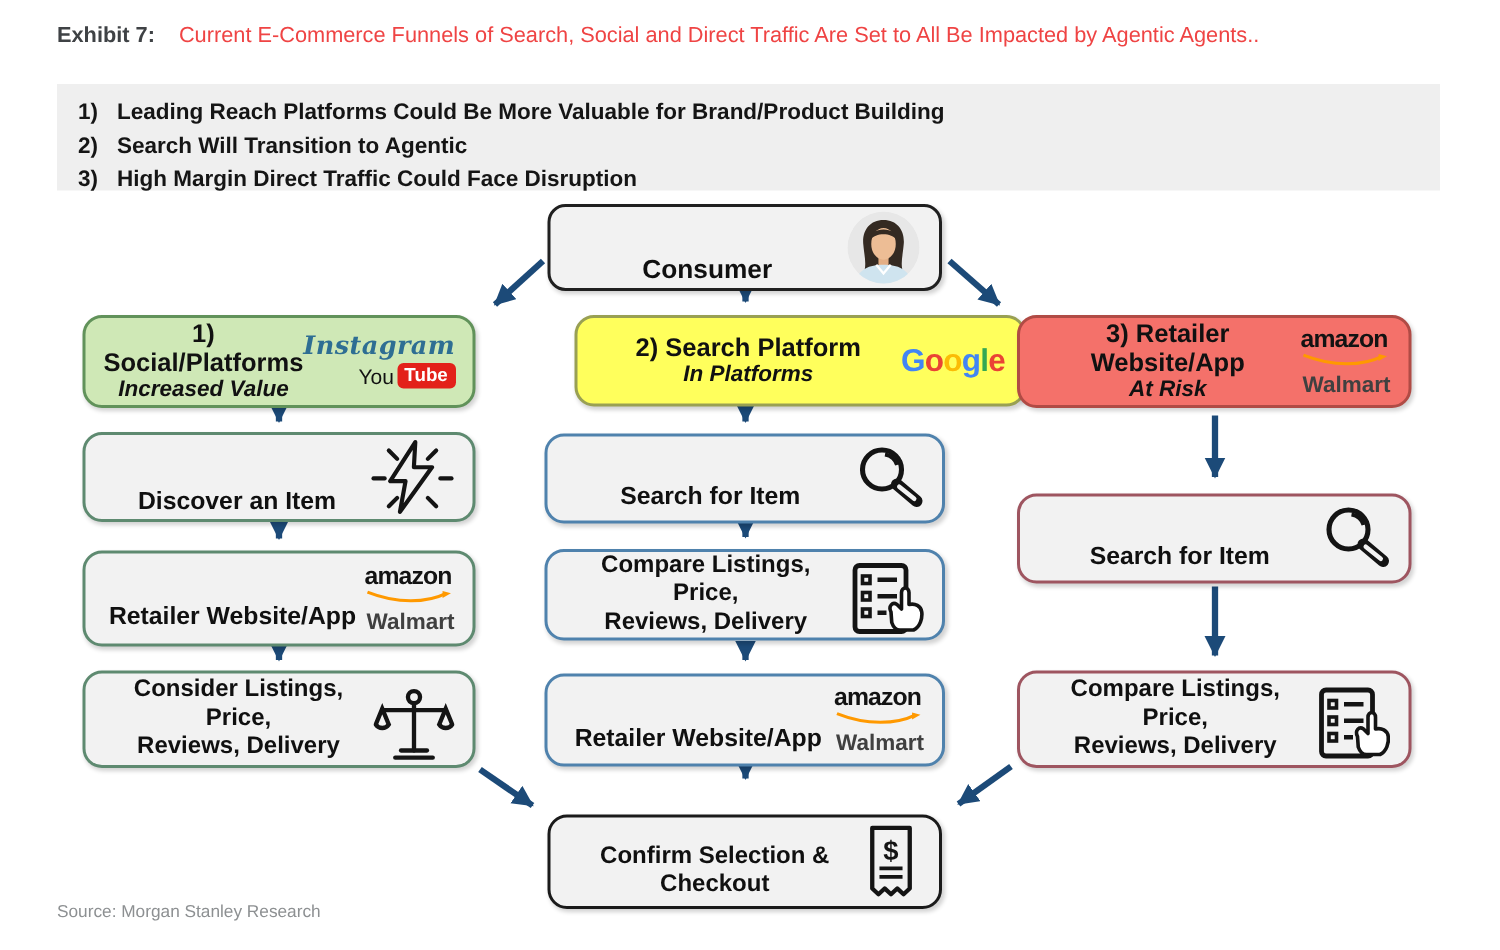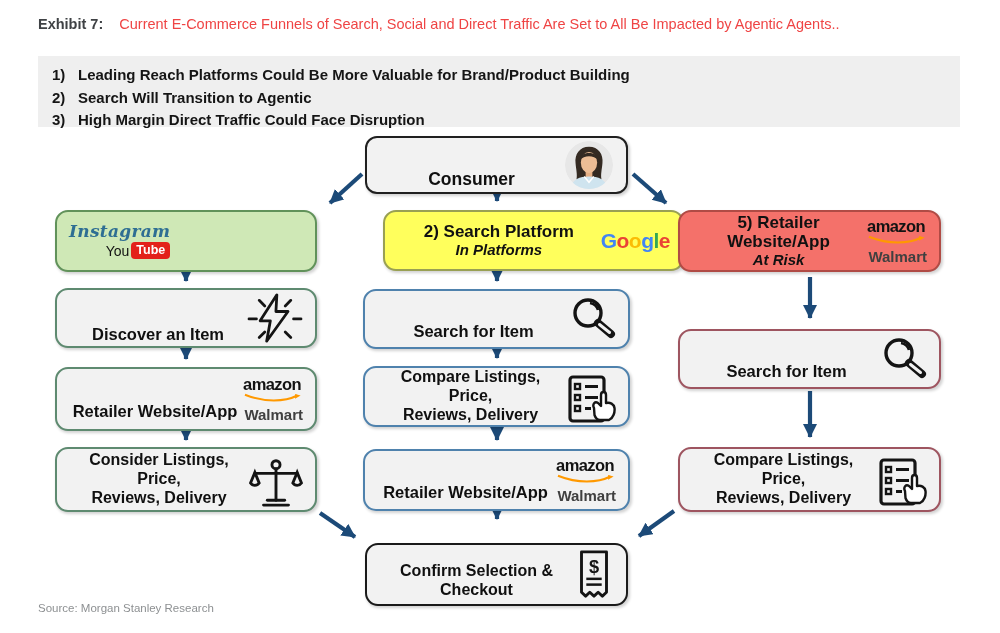--- a/index.html
+++ b/index.html
@@ -124,20 +124,24 @@
             <path d="M16.5 21 C15.5 11 36.5 11 35.5 21 C31 15.5 21 15.5 16.5 21 Z" fill="#342a22"></path>
             <path d="M6 52 C8 41 16 38 26 38 C36 38 44 41 46 52 Z" fill="#cfe4ef"></path>
             <path d="M21 38 L26 44 L31 38" fill="none" stroke="#fff" stroke-width="1.6"></path>
           </g>
         </svg>
       </span>
     </div>
   </div>
 
   <div class="node cat" id="social">
+    <div class="txt">
+      <div class="t1">1) Social/Platforms</div>
+      <div class="sub">Increased Value</div>
+    </div>
     <div class="logocol">
       <span class="insta">Instagram</span>
       <span class="yt">
         <span class="you">You</span>
         <span class="tube">Tube</span>
       </span>
     </div>
   </div>
 
   <div class="node cat" id="searchPlatform">
@@ -145,21 +149,21 @@
       <div class="t1">2) Search Platform</div>
       <div class="sub">In Platforms</div>
     </div>
     <div class="logocol">
       <span class="google"><span class="g0">G</span><span class="g1">o</span><span class="g2">o</span><span class="g3">g</span><span class="g4">l</span><span class="g5">e</span></span>
     </div>
   </div>
 
   <div class="node cat" id="retailerRisk">
     <div class="txt">
-      <div class="t1">5) Retailer Website/App</div>
+      <div class="t1">3) Retailer Website/App</div>
       <div class="sub">At Risk</div>
     </div>
     <div class="stack">
       <span class="amz">
         <span class="aw">amazon</span>
         <svg width="62" height="9" viewBox="0 0 78 11">
             <path d="M5 2 C 30 12, 55 11, 71 3" stroke="#ff9900" stroke-width="2.6" fill="none"></path>
             <path d="M68 1 l7 2 l-7 4 z" fill="#ff9900"></path>
           </svg>
       </span>

